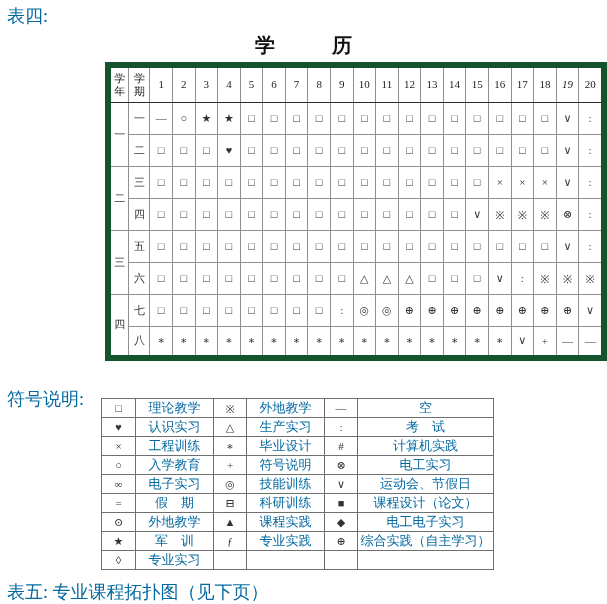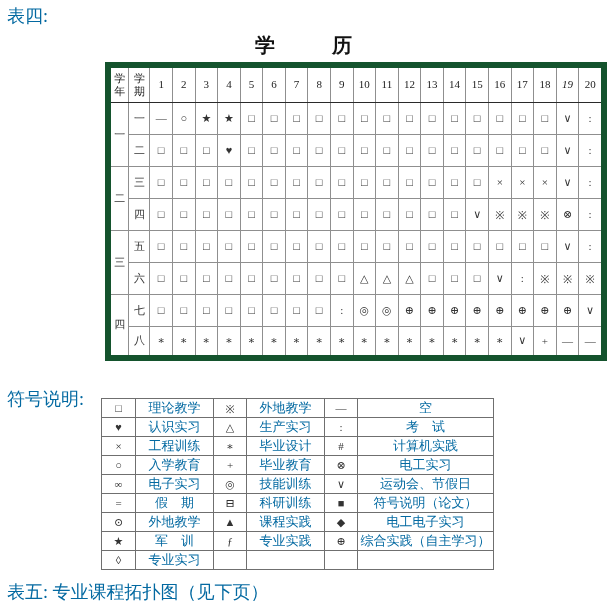--- a/index.html
+++ b/index.html
@@ -318,39 +318,39 @@
         <td class="label">工程训练</td>
         <td class="sym">∗</td>
         <td class="label">毕业设计</td>
         <td class="sym">#</td>
         <td class="label">计算机实践</td>
       </tr>
       <tr>
         <td class="sym">○</td>
         <td class="label">入学教育</td>
         <td class="sym">+</td>
-        <td class="label">毕业教育</td>
+        <td class="label">符号说明</td>
         <td class="sym">⊗</td>
         <td class="label">电工实习</td>
       </tr>
       <tr>
         <td class="sym">∞</td>
         <td class="label">电子实习</td>
         <td class="sym">◎</td>
         <td class="label">技能训练</td>
         <td class="sym">∨</td>
         <td class="label">运动会、节假日</td>
       </tr>
       <tr>
         <td class="sym">=</td>
         <td class="label">假　期</td>
         <td class="sym">⊟</td>
         <td class="label">科研训练</td>
         <td class="sym">■</td>
-        <td class="label">符号说明（论文）</td>
+        <td class="label">课程设计（论文）</td>
       </tr>
       <tr>
         <td class="sym">⊙</td>
         <td class="label">外地教学</td>
         <td class="sym">▲</td>
         <td class="label">课程实践</td>
         <td class="sym">◆</td>
         <td class="label">电工电子实习</td>
       </tr>
       <tr>

